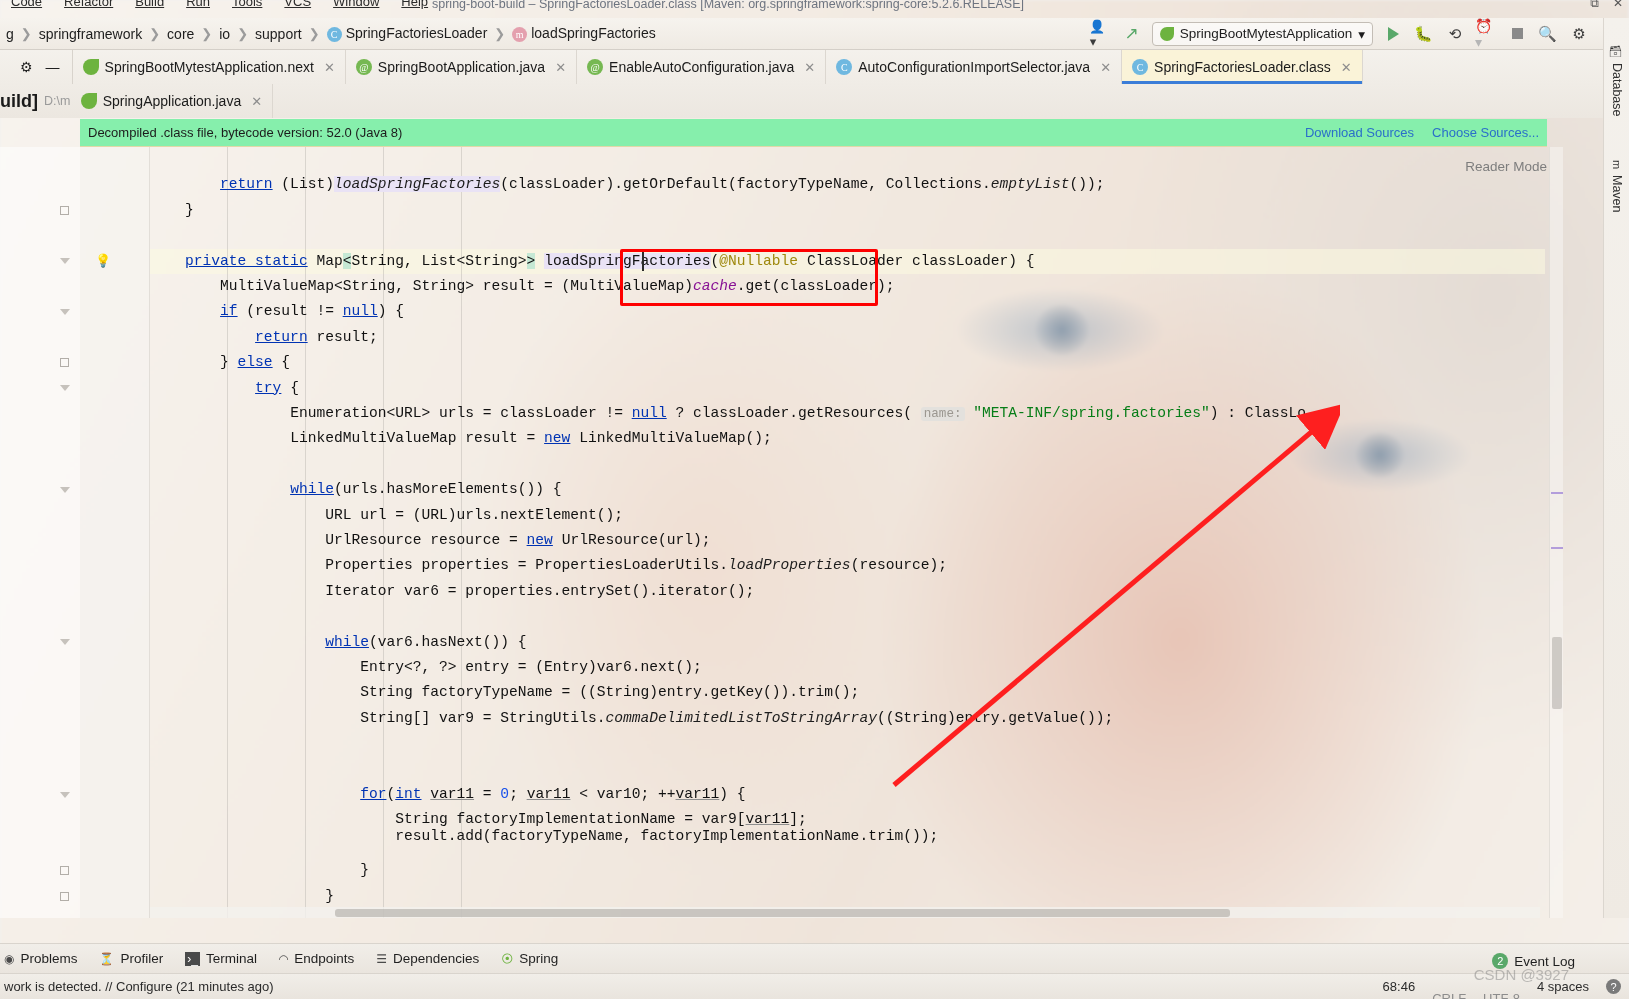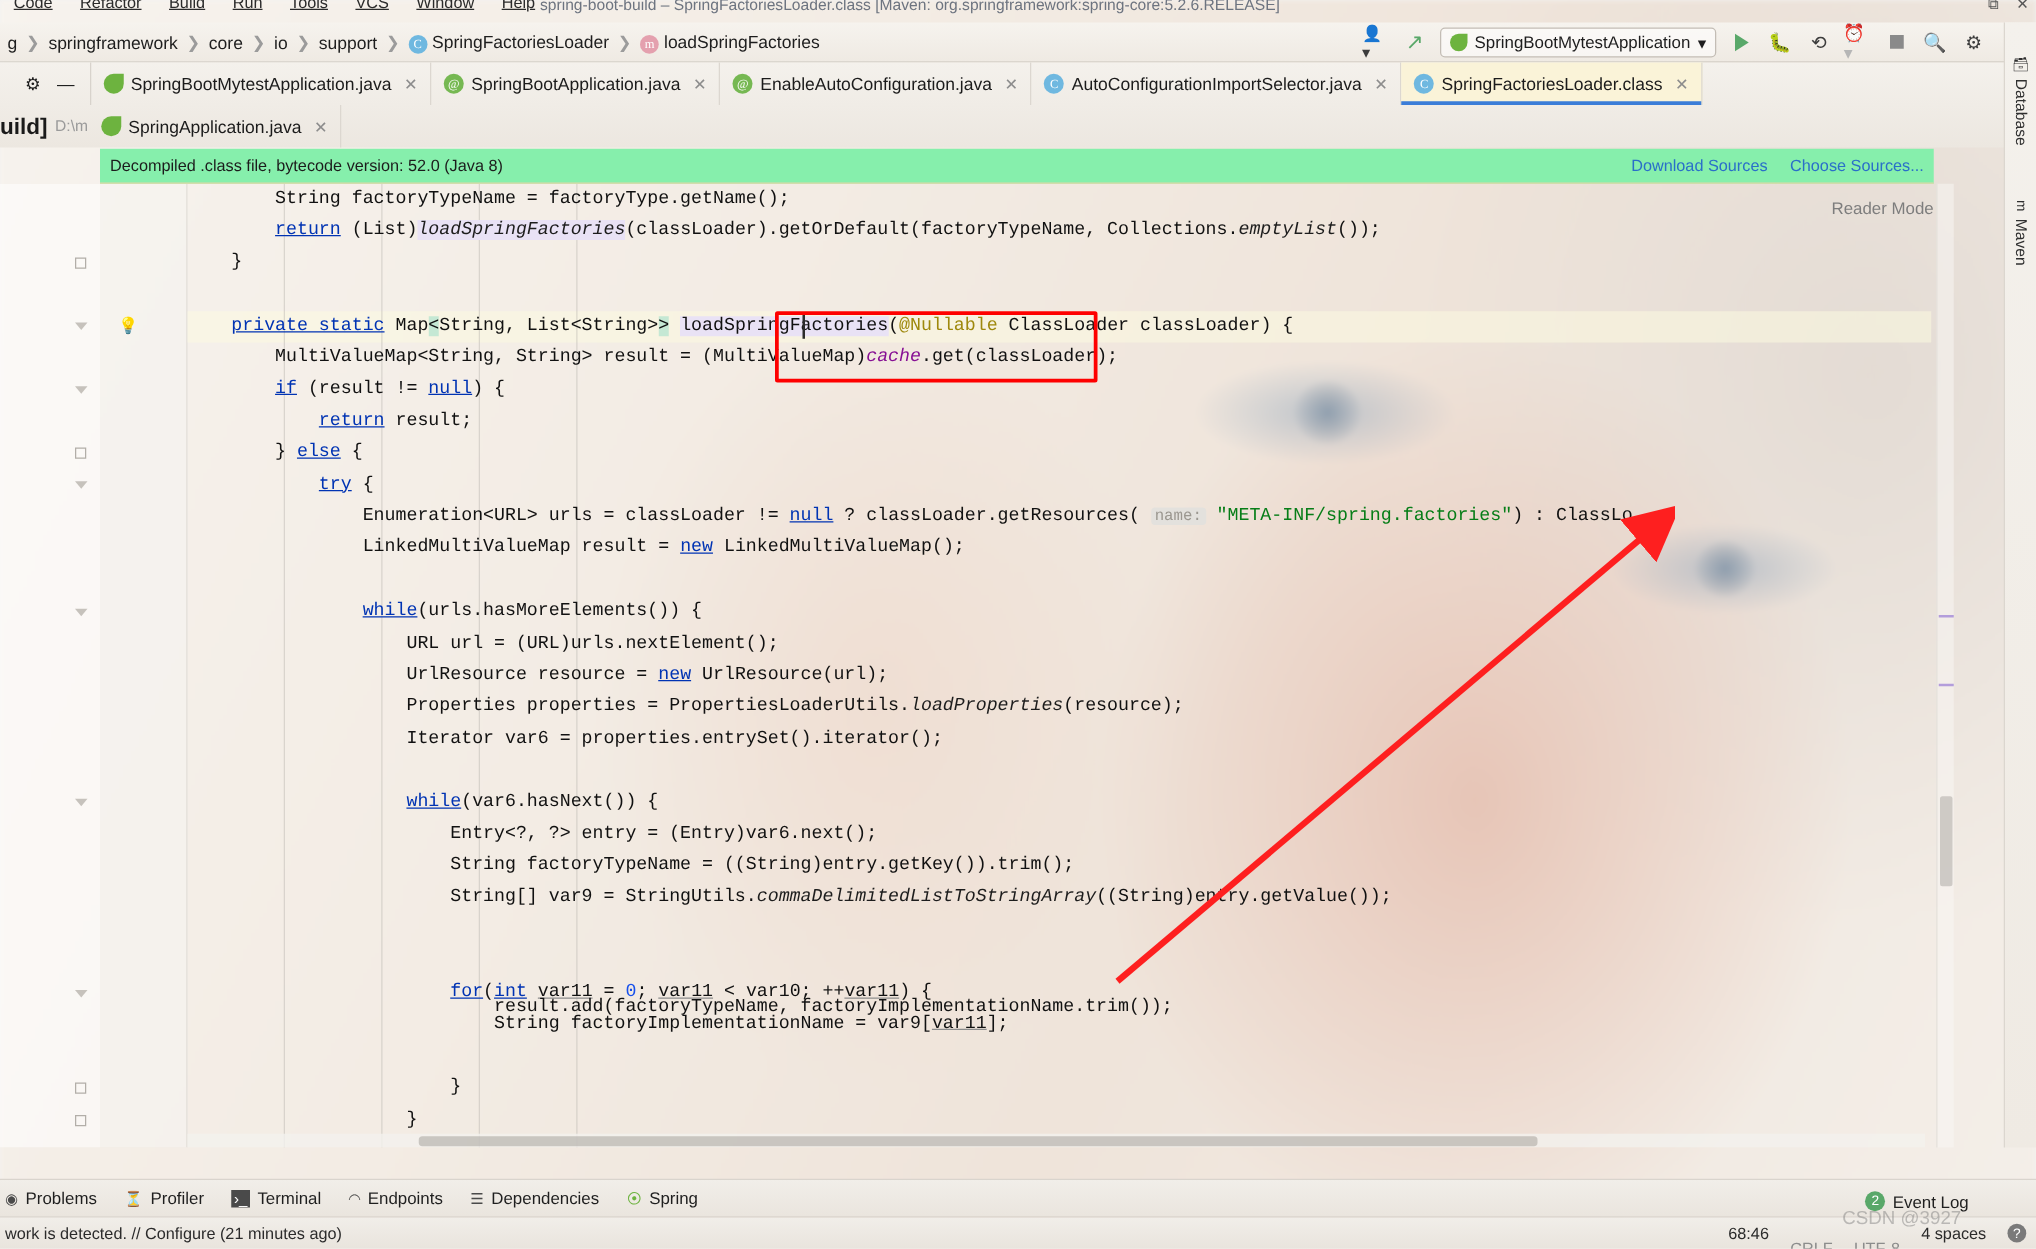--- a/index.html
+++ b/index.html
@@ -293,21 +293,21 @@
 </div>
 
 <div id="tabstrip">
   <div id="tabrow1">
     <div class="gearcol">
       <span style="font-size:14px;">⚙</span>
       <span style="font-size:14px;">—</span>
     </div>
     <div class="tab">
       <span class="ti spring"></span>
-      <span>SpringBootMytestApplication.java</span>
+      <span>SpringBootMytestApplication.next</span>
         <span class="x">✕</span>
     </div>
     <div class="tab">
       <span class="ti at">@</span>
       <span>SpringBootApplication.java</span>
         <span class="x">✕</span>
     </div>
     <div class="tab">
       <span class="ti at">@</span>
       <span>EnableAutoConfiguration.java</span>
@@ -429,21 +429,20 @@
   <div id="code">
     
     <div class="curline" style="top:101.6px;"></div>
 
     
     <div class="guide" style="left:77px;"></div>
     <div class="guide" style="left:155px;"></div>
     <div class="guide" style="left:233px;"></div>
     <div class="guide" style="left:311px;"></div>
 
-    <div class="cl" style="top:0px;"><span class="indent">        </span>String factoryTypeName = factoryType.getName();</div>
     <div class="cl" style="top:25.4px;"><span class="indent">        </span><span class="kw">return</span> (List)<span class="mi_ hl">loadSpringFactories</span>(classLoader).getOrDefault(factoryTypeName, Collections.<span class="mi_">emptyList</span>());</div>
     <div class="cl" style="top:50.8px;"><span class="indent">    </span>}</div>
     <div class="cl" style="top:76.2px;">&nbsp;</div>
     <div class="cl" style="top:101.6px;"><span class="indent">    </span><span class="kw">private static</span> Map<span class="caret-hl">&lt;</span>String, List&lt;String&gt;<span class="caret-hl">&gt;</span> <span class="hl">loadSpringFactories</span>(<span class="ann">@Nullable</span> ClassLoader classLoader) {</div>
     <div class="cl" style="top:127px;"><span class="indent">        </span>MultiValueMap&lt;String, String&gt; result = (MultiValueMap)<span class="fldi">cache</span>.get(classLoader);</div>
     <div class="cl" style="top:152.4px;"><span class="indent">        </span><span class="kw">if</span> (result != <span class="kw">null</span>) {</div>
     <div class="cl" style="top:177.8px;"><span class="indent">            </span><span class="kw">return</span> result;</div>
     <div class="cl" style="top:203.2px;"><span class="indent">        </span>} <span class="kw">else</span> {</div>
     <div class="cl" style="top:228.6px;"><span class="indent">            </span><span class="kw">try</span> {</div>
     <div class="cl" style="top:254px;"><span class="indent">                </span>Enumeration&lt;URL&gt; urls = classLoader != <span class="kw">null</span> ? classLoader.getResources( <span class="param-hint">name:</span> <span class="str">"META-INF/spring.factories"</span>) : ClassLo</div>
@@ -455,21 +454,21 @@
     <div class="cl" style="top:406.4px;"><span class="indent">                    </span>Properties properties = PropertiesLoaderUtils.<span class="mi_">loadProperties</span>(resource);</div>
     <div class="cl" style="top:431.8px;"><span class="indent">                    </span>Iterator var6 = properties.entrySet().iterator();</div>
     <div class="cl" style="top:457.2px;">&nbsp;</div>
     <div class="cl" style="top:482.6px;"><span class="indent">                    </span><span class="kw">while</span>(var6.hasNext()) {</div>
     <div class="cl" style="top:508px;"><span class="indent">                        </span>Entry&lt;?, ?&gt; entry = (Entry)var6.next();</div>
     <div class="cl" style="top:533.4px;"><span class="indent">                        </span>String factoryTypeName = ((String)entry.getKey()).trim();</div>
     <div class="cl" style="top:558.8px;"><span class="indent">                        </span>String[] var9 = StringUtils.<span class="mi_">commaDelimitedListToStringArray</span>((String)entry.getValue());</div>
     <div class="cl" style="top:609.6px;">&nbsp;</div>
     <div class="cl" style="top:635px;"><span class="indent">                        </span><span class="kw">for</span>(<span class="kw">int</span> <span class="ul">var11</span> = <span class="num">0</span>; <span class="ul">var11</span> &lt; var10; ++<span class="ul">var11</span>) {</div>
     <div class="cl" style="top:660.4px;"><span class="indent">                            </span>String factoryImplementationName = var9[<span class="ul">var11</span>];</div>
-    <div class="cl" style="top:647px;"><span class="indent">                            </span>result.add(factoryTypeName, factoryImplementationName.trim());</div>
+    <div class="cl" style="top:677px;"><span class="indent">                            </span>result.add(factoryTypeName, factoryImplementationName.trim());</div>
     <div class="cl" style="top:711.2px;"><span class="indent">                        </span>}</div>
     <div class="cl" style="top:736.6px;"><span class="indent">                    </span>}</div>
 
     <div class="caret" style="left:492px; top:104px;"></div>
   </div>
 
   <div id="hscroll">
     <div id="hthumb"></div>
   </div>
 </div>

